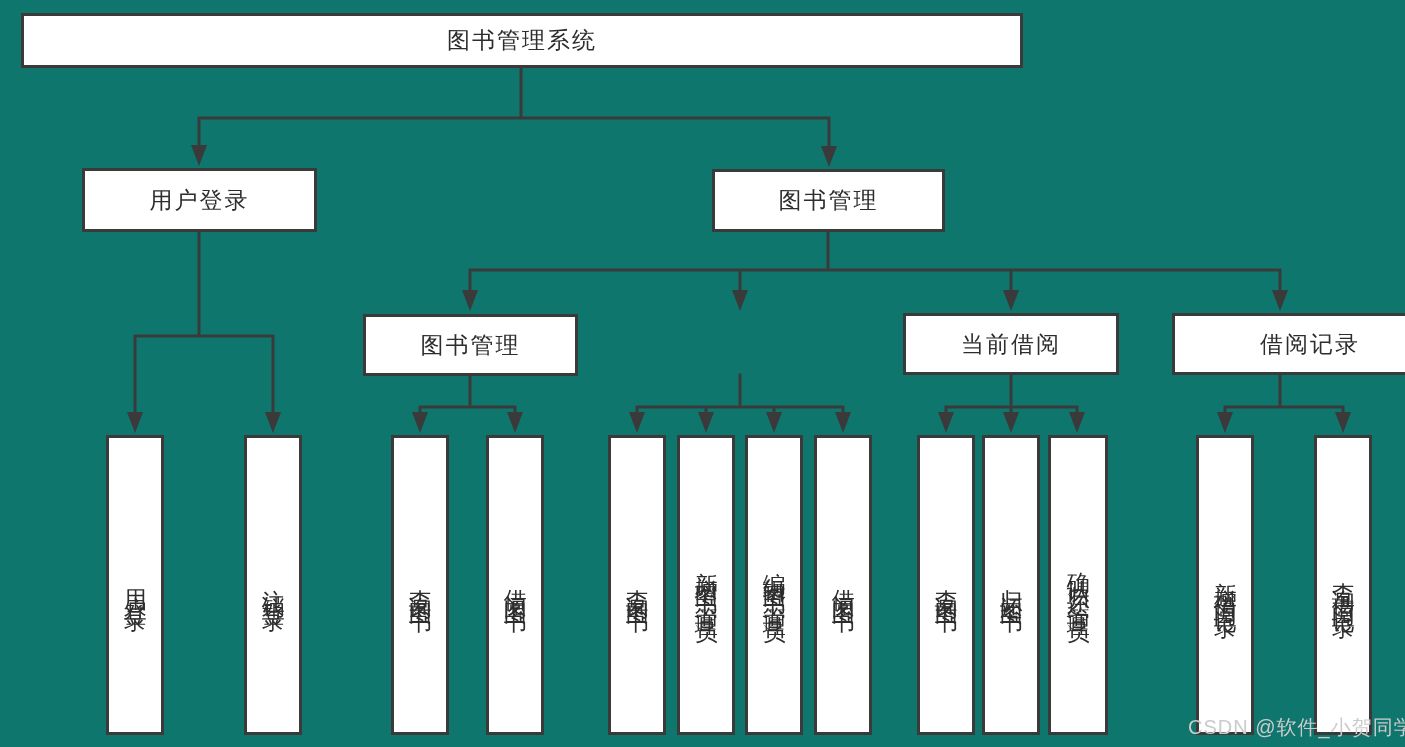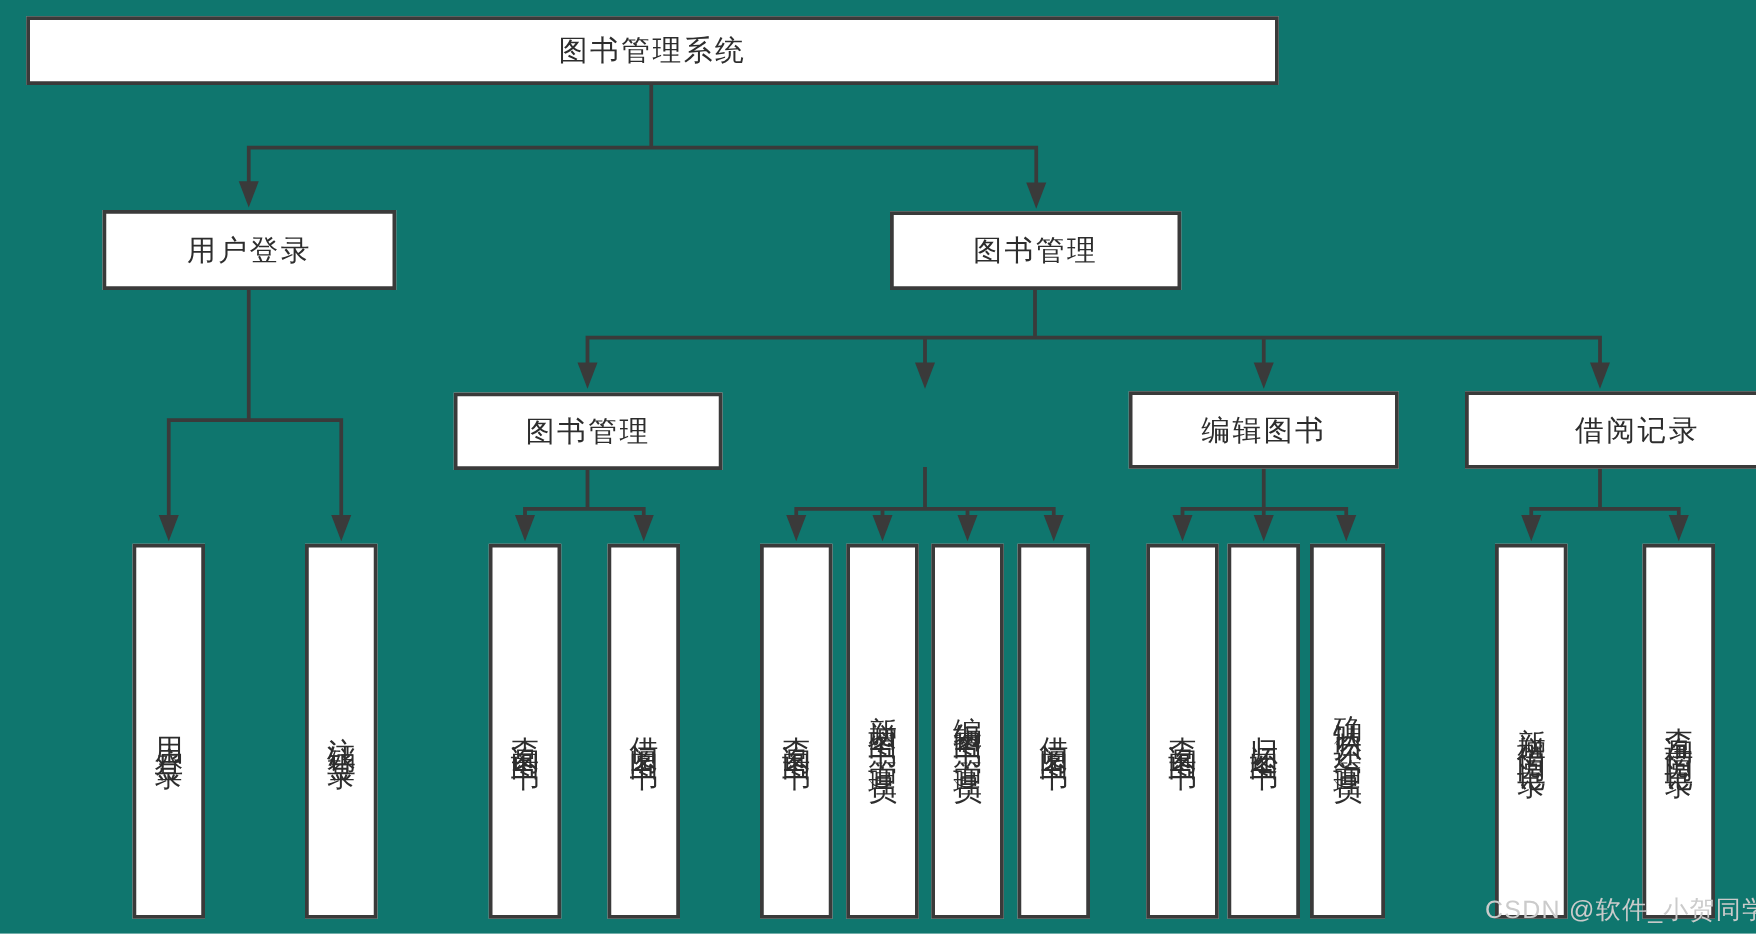--- a/index.html
+++ b/index.html
@@ -111,21 +111,21 @@
     <span>用户登录</span>
   </div>
   <div class="hbox" style="left:712px; top:169px; width:233px; height:63px;">
     <span>图书管理</span>
   </div>
 
   <div class="hbox" style="left:363px; top:314px; width:215px; height:62px;">
     <span>图书管理</span>
   </div>
   <div class="hbox" style="left:903px; top:313px; width:216px; height:62px;">
-    <span>编辑图书</span>
+    <span>当前借阅</span>
   </div>
   <div class="hbox" style="left:1172px; top:313px; width:256px; height:62px;padding-left:20px;">
     <span>借阅记录</span>
   </div>
 
   <div class="vbox" style="left:106px;">
     <span>用户登录</span>
   </div>
   <div class="vbox" style="left:244px;">
     <span>注销登录</span>

